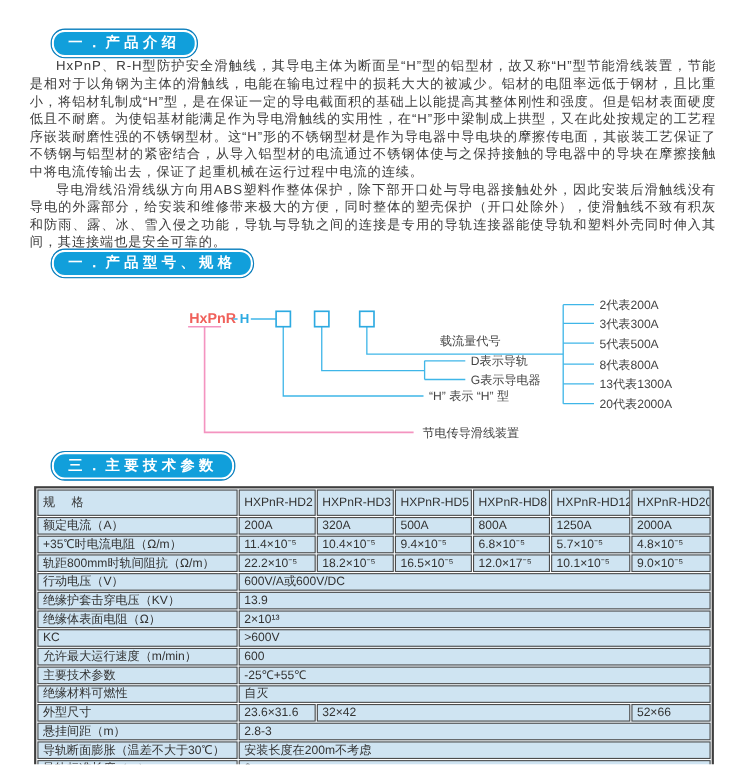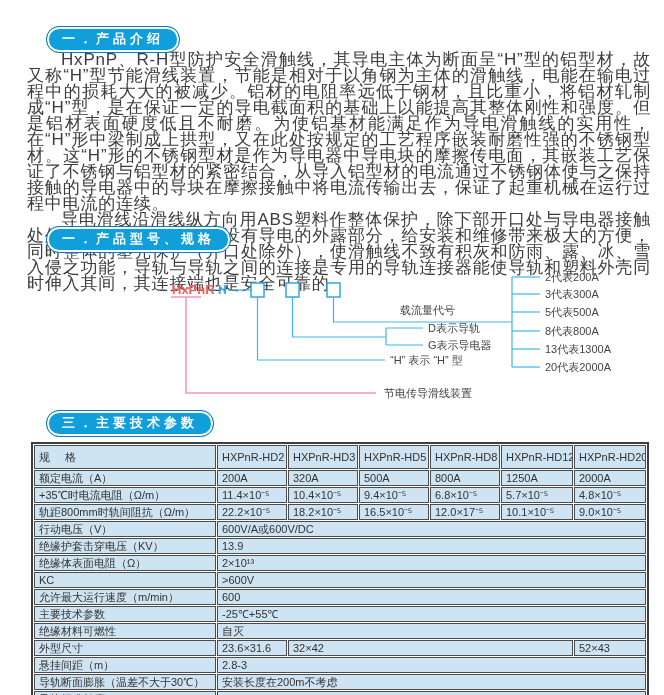--- a/index.html
+++ b/index.html
@@ -13,21 +13,21 @@
     background:#119fdb; color:#ffffff; font-weight:bold; font-size:13px;
     letter-spacing:4px; padding:3px 15px 4px 15px; border-radius:13px;
     border:1px solid #0c7cba; box-shadow: inset 0 0 0 2px #ffffff;
     white-space:nowrap;
   }
   .pill-1 { top:26px;text-align:right; }
   .pill-2 { top:226px; }
   .pill-3 { top:410px; }
   .bodytext {
     position:absolute; top:52px; left:27px; width:624px;
-    font-size:17px; line-height:16px; letter-spacing:0.8px;
+    font-size:12px; line-height:16px; letter-spacing:0.8px;
     text-align:justify; color:#3c3c3c;
   }
   .bodytext p { text-indent:2em; margin:0; }
   .example {
     position:absolute; top:257px; left:38px; font-size:11.5px; color:#3c3c3c;
     letter-spacing:0.3px;
   }
   .diagram { position:absolute; top:270px; left:0; width:664px; height:140px; }
   .diagram svg { display:block; }
   .spec-table-wrap {
@@ -188,21 +188,21 @@
         <td colspan="6">-25℃+55℃</td>
       </tr>
       <tr>
         <td class="row-label">绝缘材料可燃性</td>
         <td colspan="6">自灭</td>
       </tr>
       <tr>
         <td class="row-label">外型尺寸</td>
         <td>23.6×31.6</td>
         <td colspan="4">32×42</td>
-        <td>52×43</td>
+        <td>52×66</td>
       </tr>
       <tr>
         <td class="row-label">悬挂间距（m）</td>
         <td colspan="6">2.8-3</td>
       </tr>
       <tr>
         <td class="row-label">导轨断面膨胀（温差不大于30℃）</td>
         <td colspan="6">安装长度在200m不考虑</td>
       </tr>
       <tr>

